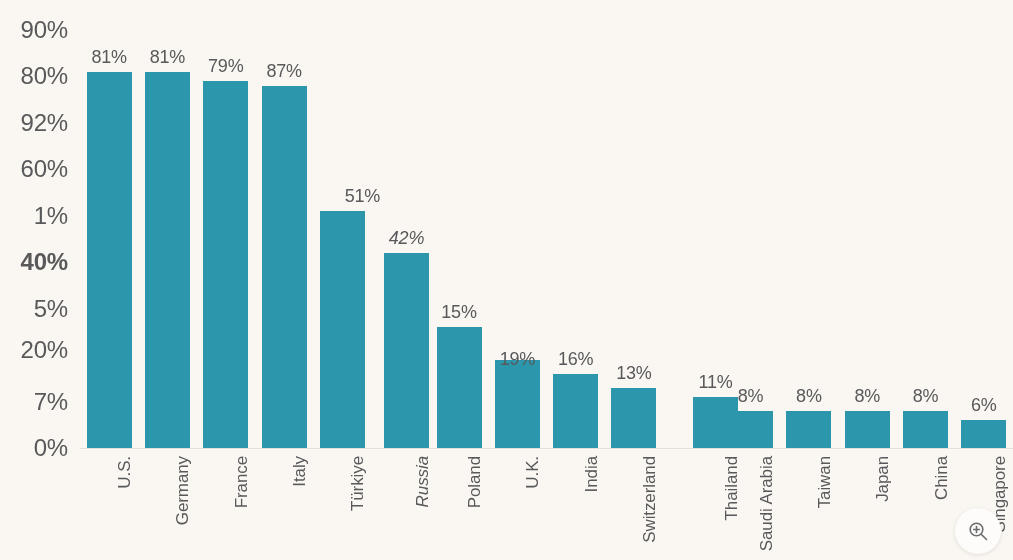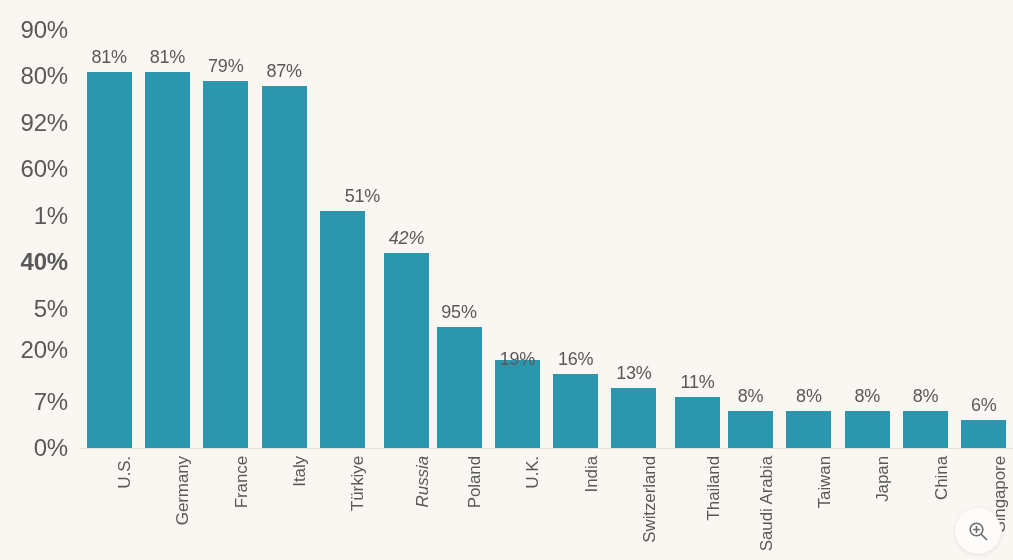--- a/index.html
+++ b/index.html
@@ -149,39 +149,39 @@
         <div class="bar-value" style="top: 186.133px; margin-left: 20px;">51%</div>
         <div class="cat-label" style="top: 456px;">Türkiye</div>
       </div>
       <div class="bar-slot" style="left: 304px; width: 45px; font-style: italic;">
         <div class="bar" style="top: 252.933px; height: 195.067px; background: rgb(43, 150, 172);"></div>
         <div class="bar-value" style="top: 227.933px;">42%</div>
         <div class="cat-label" style="top: 456px;">Russia</div>
       </div>
       <div class="bar-slot" style="left: 356.531px; width: 45px;">
         <div class="bar" style="top: 327.244px; height: 120.756px; background: rgb(43, 150, 172);"></div>
-        <div class="bar-value" style="top: 302.244px;">95%</div>
+        <div class="bar-value" style="top: 302.244px;">15%</div>
         <div class="cat-label" style="top: 456px;">Poland</div>
       </div>
       <div class="bar-slot" style="left: 414.844px; width: 45px;">
         <div class="bar" style="top: 359.756px; height: 88.2444px; background: rgb(43, 150, 172);"></div>
         <div class="bar-value" style="top: 349px;">19%</div>
         <div class="cat-label" style="top: 456px;">U.K.</div>
       </div>
       <div class="bar-slot" style="left: 473.156px; width: 45px;">
         <div class="bar" style="top: 373.689px; height: 74.3111px; background: rgb(43, 150, 172);"></div>
         <div class="bar-value" style="top: 348.689px;">16%</div>
         <div class="cat-label" style="top: 456px;">India</div>
       </div>
       <div class="bar-slot" style="left: 531.469px; width: 45px;">
         <div class="bar" style="top: 387.622px; height: 60.3778px; background: rgb(43, 150, 172);"></div>
         <div class="bar-value" style="top: 362.622px;">13%</div>
         <div class="cat-label" style="top: 456px;">Switzerland</div>
       </div>
-      <div class="bar-slot" style="left: 595px; width: 45px;">
+      <div class="bar-slot" style="left: 613px; width: 45px;">
         <div class="bar" style="top: 396.911px; height: 51.0889px; background: rgb(43, 150, 172);"></div>
         <div class="bar-value" style="top: 371.911px;">11%</div>
         <div class="cat-label" style="top: 456px;">Thailand</div>
       </div>
       <div class="bar-slot" style="left: 648.094px; width: 45px;">
         <div class="bar" style="top: 410.844px; height: 37.1556px; background: rgb(43, 150, 172);"></div>
         <div class="bar-value" style="top: 385.844px;">8%</div>
         <div class="cat-label" style="top: 456px;">Saudi Arabia</div>
       </div>
       <div class="bar-slot" style="left: 706.406px; width: 45px;">

